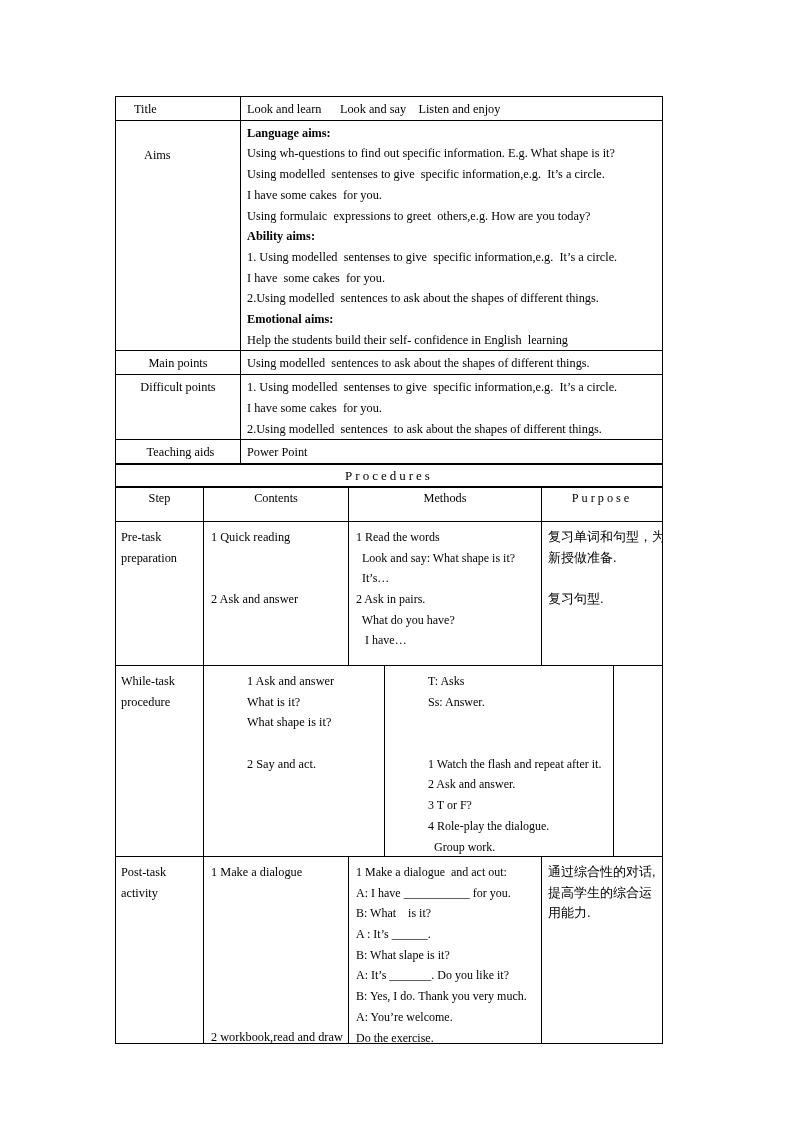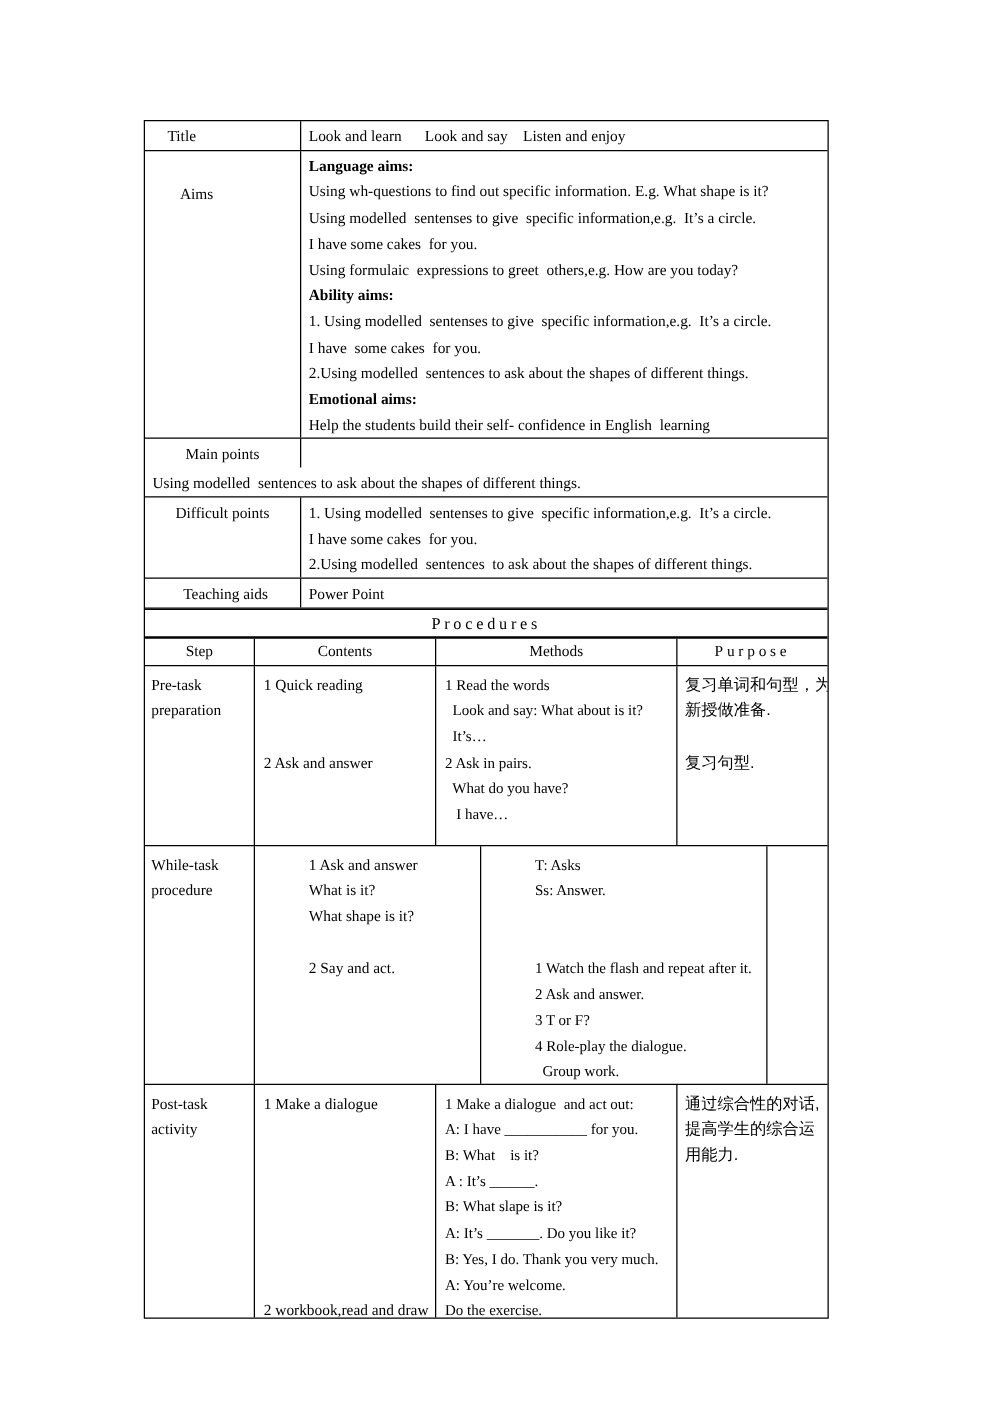--- a/index.html
+++ b/index.html
@@ -14,26 +14,26 @@
   .cnt{flex:1 1 auto;padding:2px 0 0 6px;box-sizing:border-box;overflow:hidden;}
   .line{white-space:pre;line-height:20.7px;min-height:20.7px;font-size:12.3px;}
   .bold{font-weight:bold;}
   .lbl .line{font-size:12.3px;}
   .pl18{padding-left:18px;}
   .pl5{padding-left:5px;text-align:center;}
   .lbl-center{text-align:center;}
   .aims-pad{padding-top:24px;padding-left:28px;}
   .h-title{min-height:21px;}
   .h-aims{min-height:228px;}
-  .h-main{min-height:21px;flex-direction:column;}
+  .h-main{min-height:21px;}
   .h-diff{min-height:62px;}
   .h-teach{min-height:20px;}
   .proc-title-row{border-top:0.5px solid #000;border-bottom:2px solid #000;height:21px;
        text-align:center;font-size:13px;letter-spacing:3px;line-height:21px;}
-  .proc-head{display:flex;border-bottom:1.5px solid #000;height:22px;box-sizing:border-box;}
+  .proc-head{display:flex;border-bottom:1.5px solid #000;height:34px;box-sizing:border-box;}
   .proc-head .hc{line-height:21px;text-align:center;font-size:12.3px;box-sizing:border-box;}
   .c-step{width:88px;border-right:1px solid #000;flex:0 0 auto;}
   .c-contents{width:145px;border-right:1px solid #000;flex:0 0 auto;}
   .c-methods{width:193px;border-right:1px solid #000;flex:0 0 auto;}
   .c-purpose{flex:1 1 auto;}
   .hc.c-purpose{letter-spacing:3px;}
   .prow{display:flex;border-bottom:1px solid #000;box-sizing:border-box;}
   .prow:last-child{border-bottom:none;}
   .prow .cell{box-sizing:border-box;padding-top:5px;overflow:hidden;}
   .cell.c-step{padding-left:5px;}
@@ -124,21 +124,21 @@
           <div class="line">preparation</div>
         </div>
       <div class="cell c-contents">
           <div class="line">1 Quick reading</div>
           <div class="line"></div>
           <div class="line"></div>
           <div class="line">2 Ask and answer</div>
         </div>
       <div class="cell c-methods">
           <div class="line">1 Read the words</div>
-          <div class="line">  Look and say: What about is it?</div>
+          <div class="line">  Look and say: What shape is it?</div>
           <div class="line">  It’s…</div>
           <div class="line">2 Ask in pairs.</div>
           <div class="line">  What do you have?</div>
           <div class="line">   I have…</div>
         </div>
       <div class="cell c-purpose">
           <div class="line">复习单词和句型，为</div>
           <div class="line">新授做准备.</div>
           <div class="line"></div>
           <div class="line">复习句型.</div>

